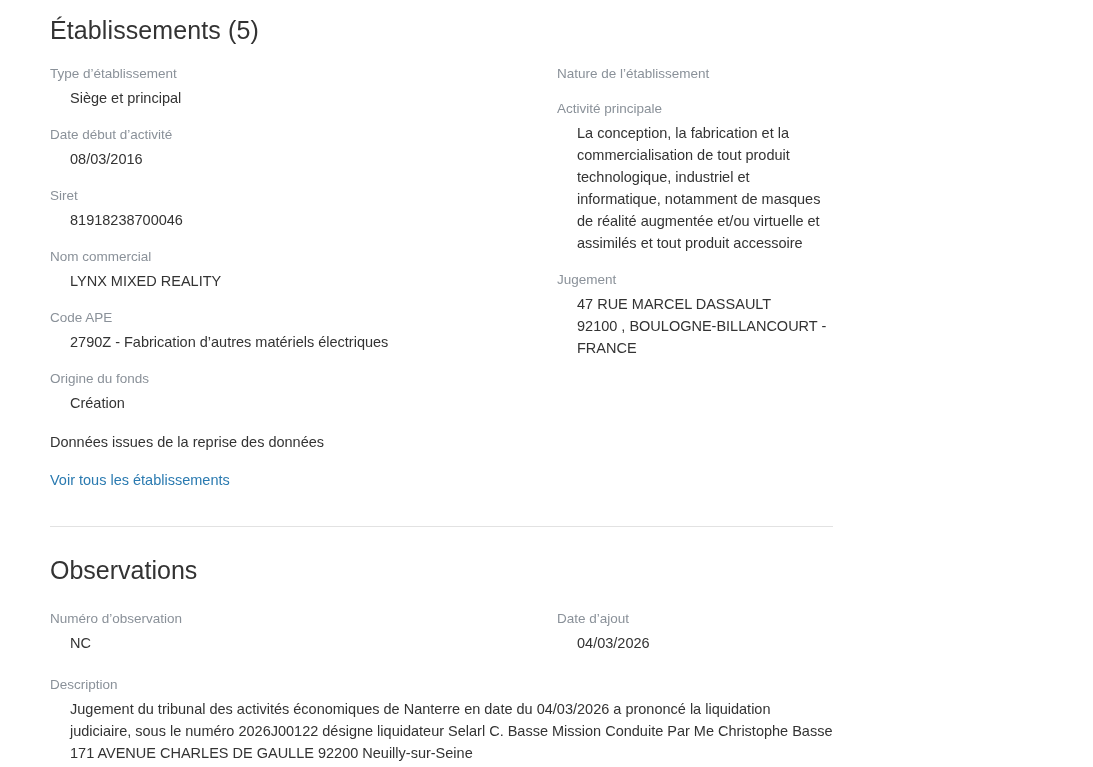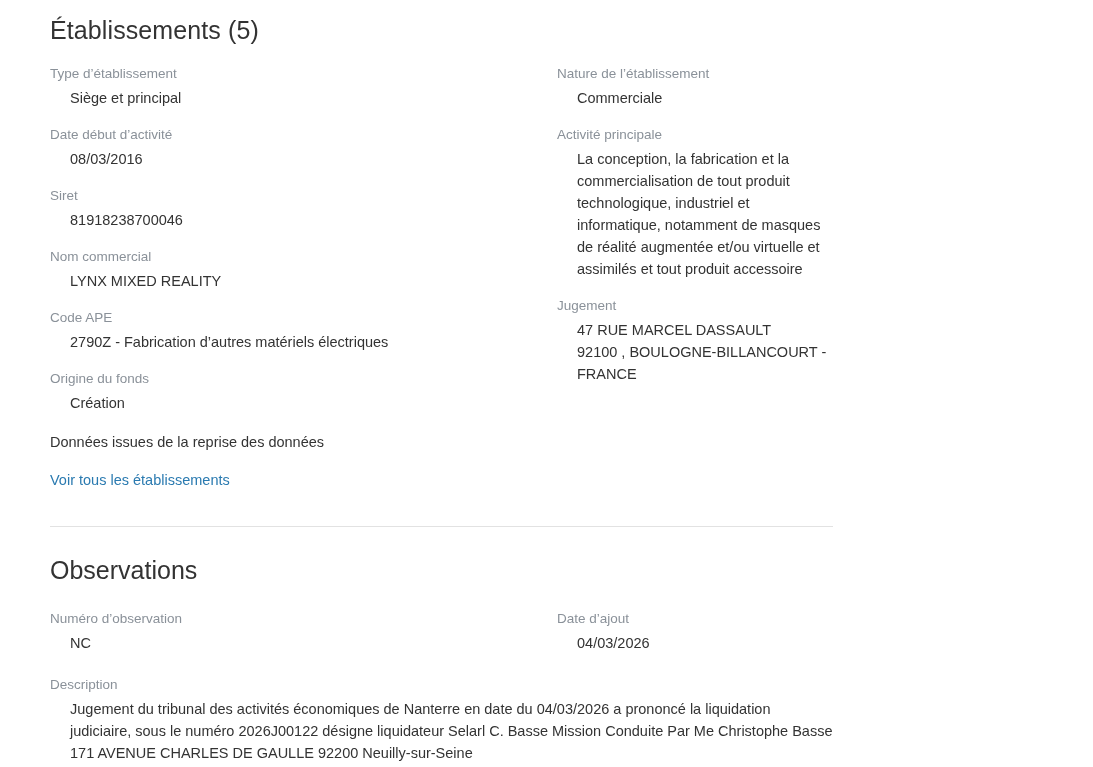--- a/index.html
+++ b/index.html
@@ -153,21 +153,20 @@
 
       <div class="note">Données issues de la reprise des données</div>
       <a class="link" href="#">Voir tous les établissements</a>
 
     </div>
 
     <div class="col-right">
 
       <div class="field">
         <div class="field-label">Nature de l’établissement</div>
-        <div class="field-value">Commerciale</div>
       </div>
 
       <div class="field">
         <div class="field-label">Activité principale</div>
         <div class="field-value">La conception, la fabrication et la commercialisation de tout produit technologique, industriel et informatique, notamment de masques de réalité augmentée et/ou virtuelle et assimilés et tout produit accessoire</div>
       </div>
 
       <div class="field">
         <div class="field-label">Jugement</div>
         <div class="field-value">

